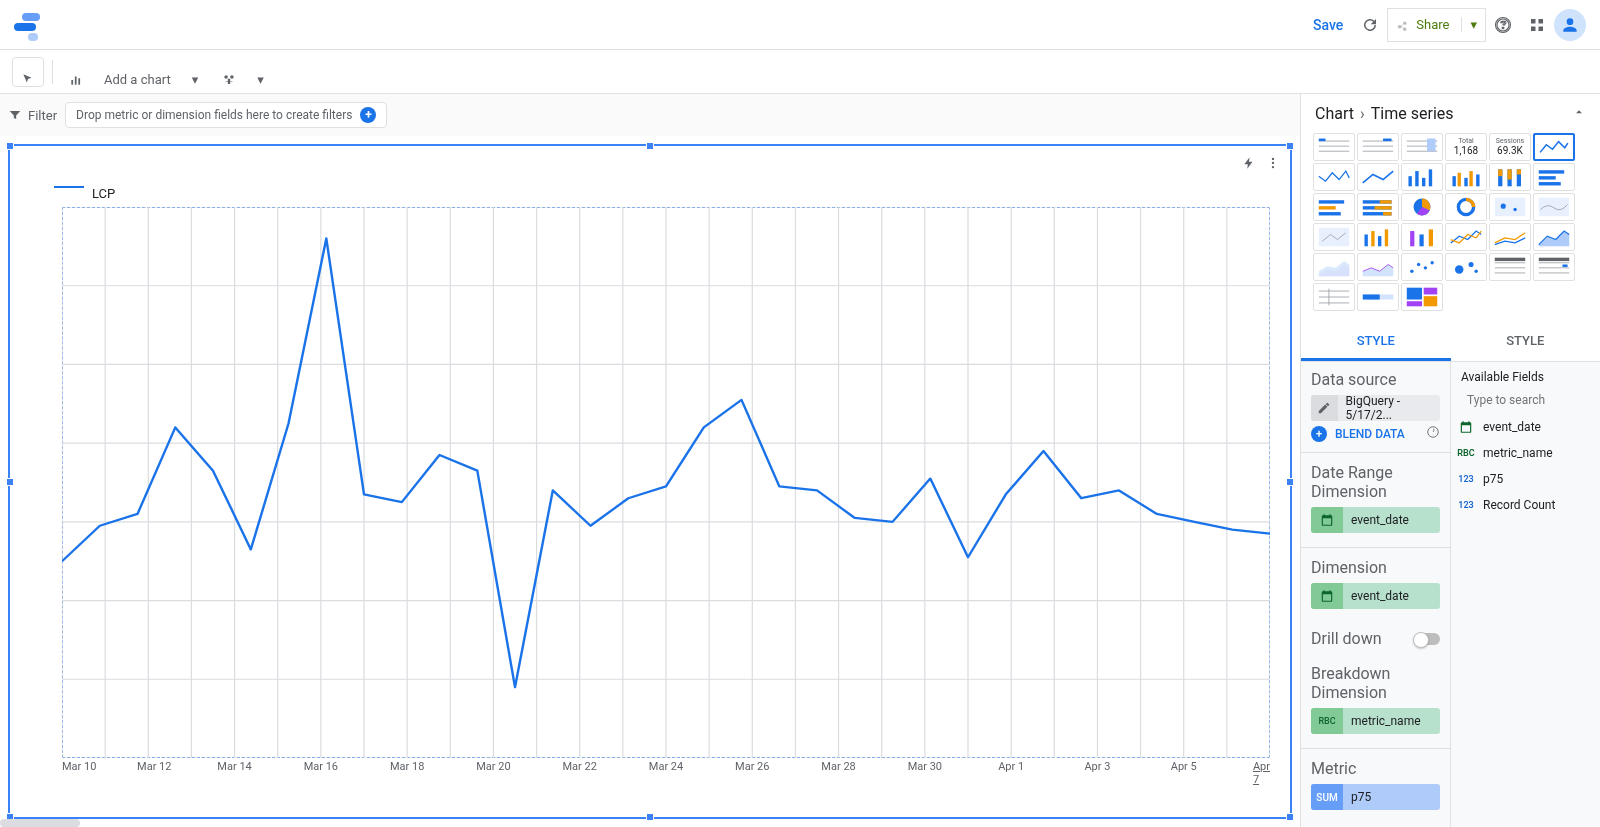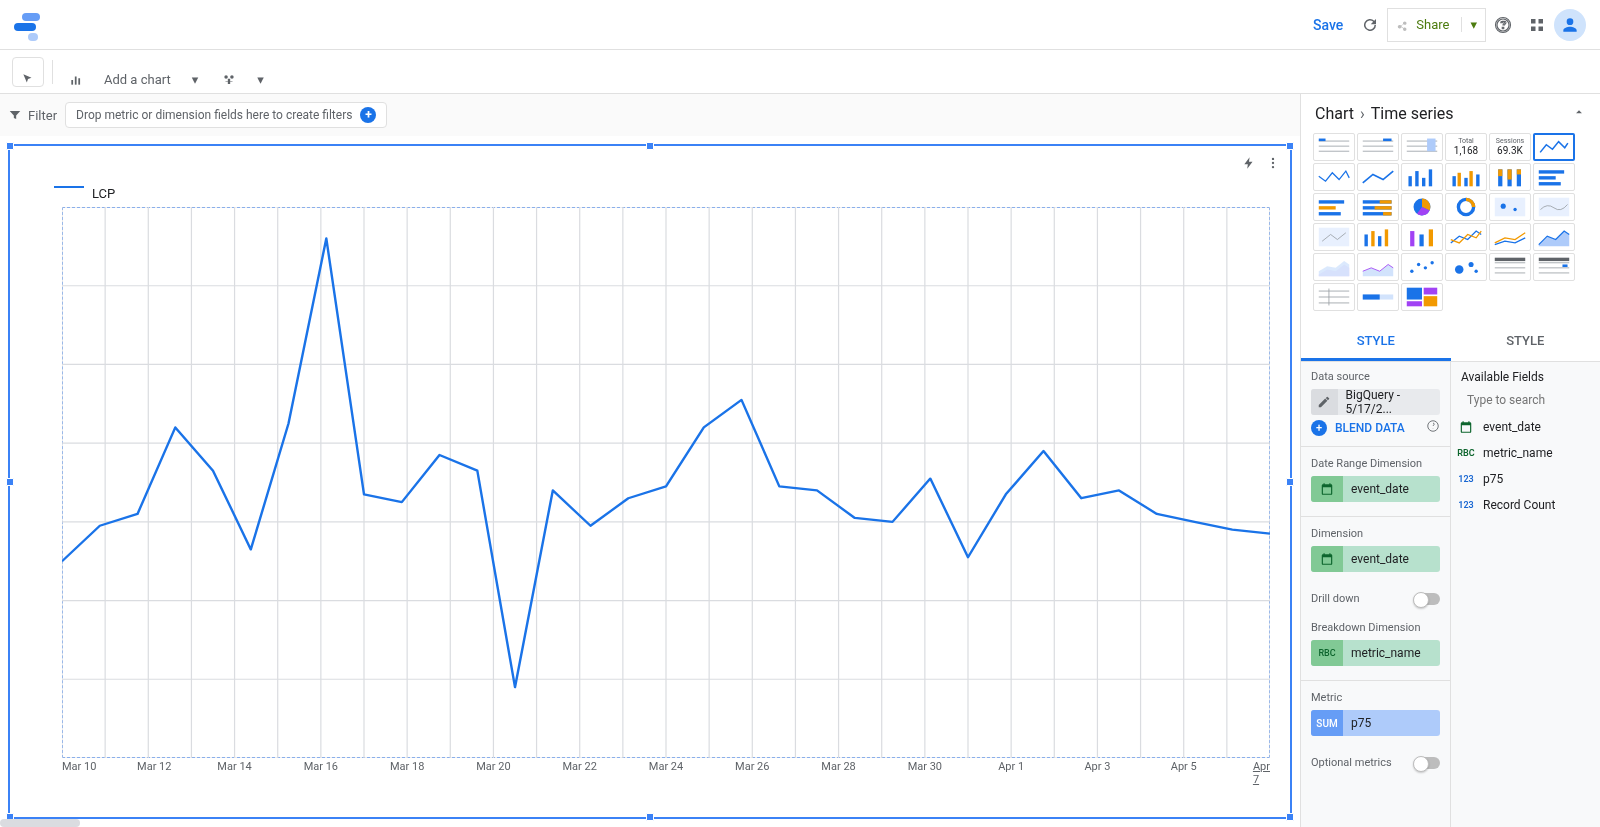--- a/index.html
+++ b/index.html
@@ -68,21 +68,21 @@
   .thumb svg{width:100%;height:100%}
   .thumb .tlbl{font-size:7px;line-height:1}
   .thumb .tval{font-size:10px;color:#202124}
   .tabs{display:flex;border-bottom:1px solid var(--grey-line);margin-top:2px}
   .tab{flex:1;text-align:center;padding:10px 0;font-size:13px;font-weight:500;color:var(--grey-text);cursor:pointer}
   .tab.active{color:var(--blue);border-bottom:3px solid var(--blue)}
   .panel-body{flex:1;display:flex;overflow:hidden}
   .col-left{flex:1;background:var(--panel-bg);overflow-y:auto;font-size:12px}
   .col-right{width:150px;border-left:1px solid var(--grey-line);background:var(--panel-bg);overflow-y:auto;font-size:12px}
   .section{padding:8px 10px}
-  .section .title{color:var(--grey-text);font-size:11px;margin-bottom:6px}
+  .section .title{color:var(--grey-text);font-size:16px;margin-bottom:6px}
   .chip{display:flex;align-items:center;height:26px;border-radius:3px;overflow:hidden;font-size:12px;margin-bottom:4px}
   .chip .badge{width:32px;height:100%;display:flex;align-items:center;justify-content:center;font-size:10px;font-weight:500}
   .chip .txt{padding:0 8px}
   .chip.grey{background:#e8eaed}
   .chip.grey .badge{background:#dadce0}
   .chip.green{background:var(--green-chip)}
   .chip.green .badge{background:#81c995}
   .chip.blue{background:var(--blue-chip)}
   .chip.blue .badge{background:#669df6;color:#fff}
   .blend{display:flex;align-items:center;gap:8px;color:var(--blue);font-size:12px;font-weight:500;cursor:pointer;margin-top:2px}

